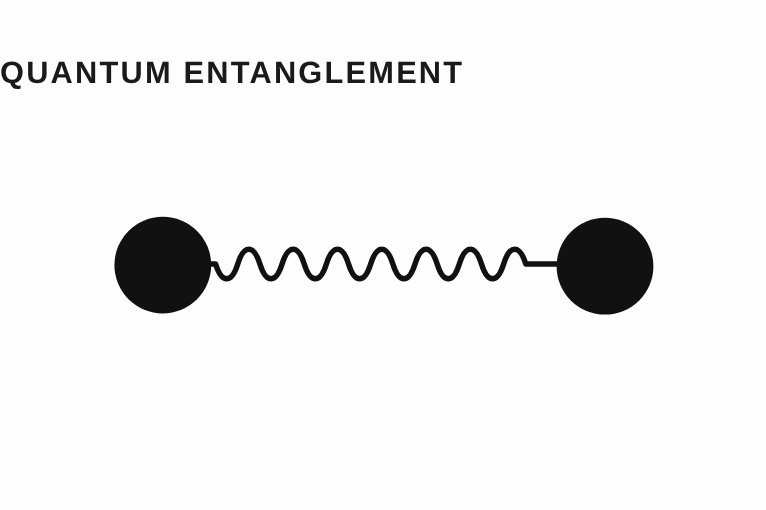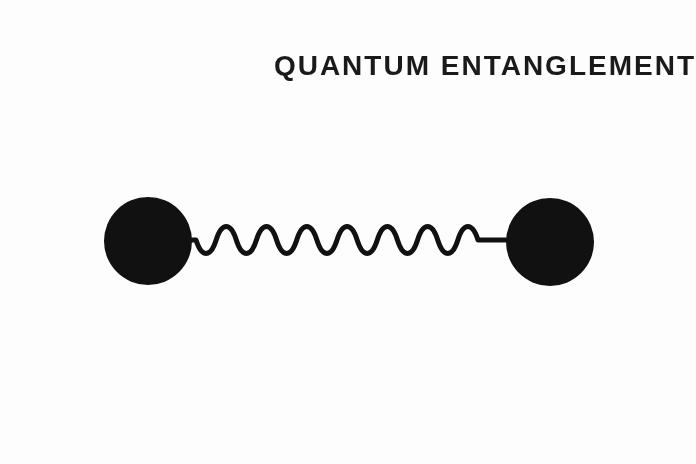--- a/index.html
+++ b/index.html
@@ -17,21 +17,21 @@
     position: relative;
     width: 696px;
     height: 464px;
     background: #fdfdfd;
   }
   #title {
     position: absolute;
     left: 0;
     top: 51px;
     width: 696px;
-    text-align: right;
+    text-align: left;
     font-family: "Liberation Sans", sans-serif;
     font-size: 28px;
     font-weight: 700;
     letter-spacing: 2.0px;
     line-height: 30px;
     color: #1a1a1a;
     text-transform: uppercase;
     white-space: nowrap;
     -webkit-font-smoothing: antialiased;
   }

